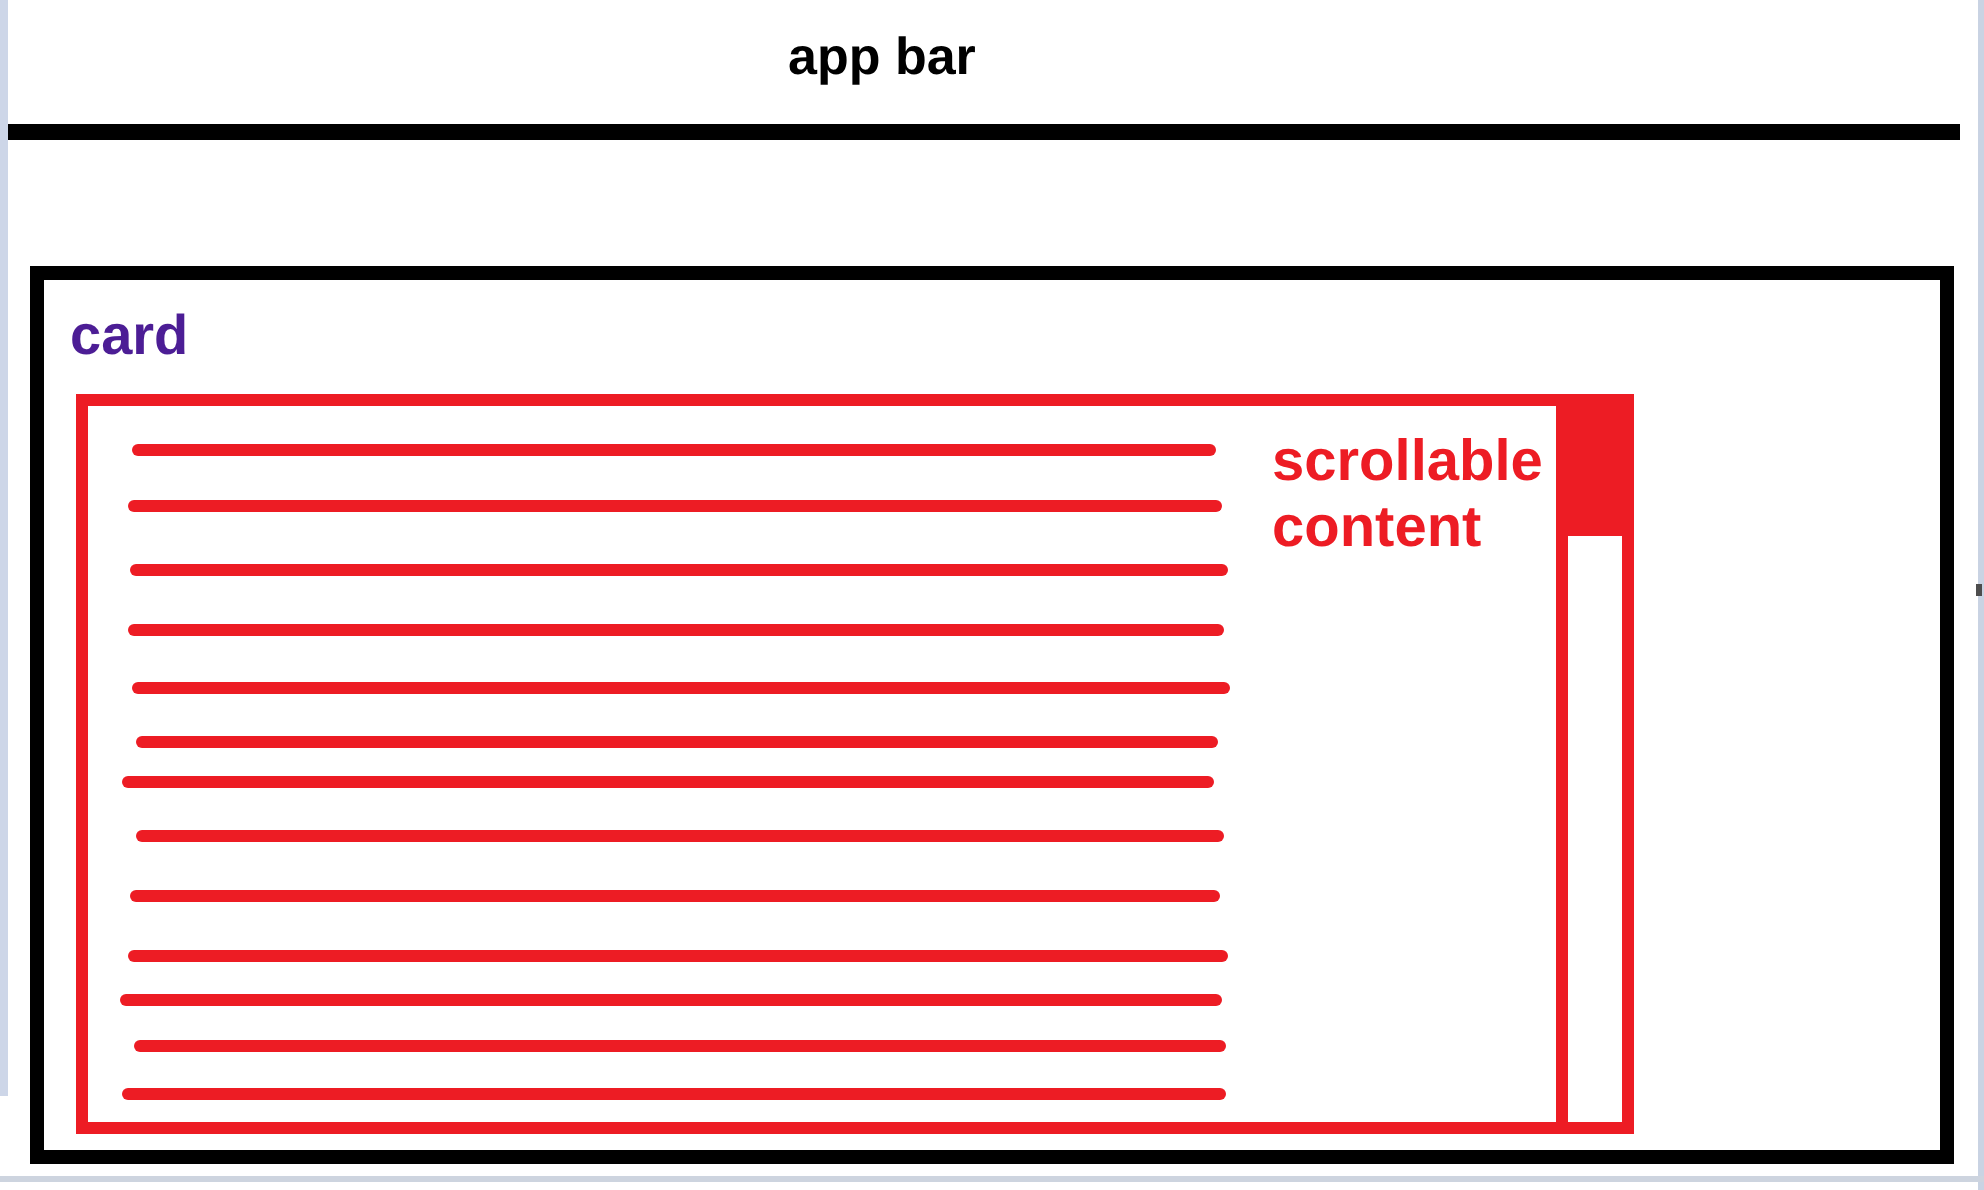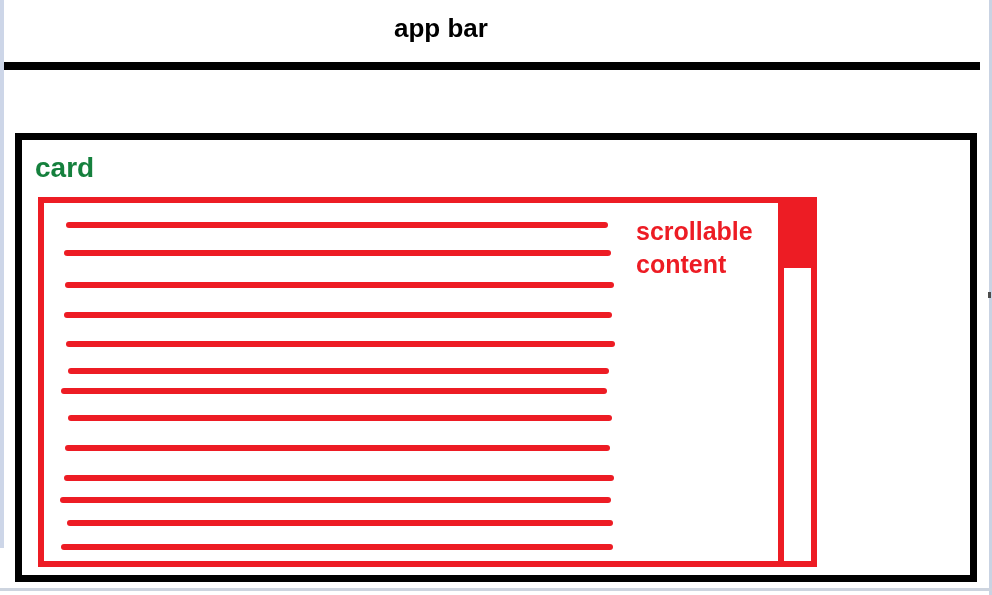--- a/index.html
+++ b/index.html
@@ -39,35 +39,35 @@
   }
   
   .card{
     position:absolute;left:15px;top:63px; 
     width:962px;height:449px;
     border:7px solid var(--black);
     background:#ffffff;
   }
   .card-label{
     position:absolute;left:13px;top:12px;
-    font-size:28px;font-weight:bold;color:#15803d;white-space:nowrap;text-align:center;
+    font-size:28px;font-weight:bold;color:#4c1d95;white-space:nowrap;text-align:center;
   }
   
   .scroll-box{
     position:absolute;left:16px;top:57px;
     width:779px;height:370px;
     border:6px solid var(--red);
     background:#ffffff;
   }
   .line{
     position:absolute;height:6px;border-radius:3px;background:var(--red);
   }
   .scroll-label{
     position:absolute;left:592px;top:12px;width:145px;
-    font-size:25px;font-weight:bold;color:var(--red);line-height:33px;
+    font-size:29px;font-weight:bold;color:var(--red);line-height:33px;
   }
   .scrollbar-track{
     position:absolute;top:0;right:0;bottom:0;width:33px;
     border-left:6px solid var(--red);
     background:#ffffff;
   }
   .scrollbar-thumb{
     position:absolute;top:0;left:0;width:100%;height:65px;
     background:var(--red);
   }

